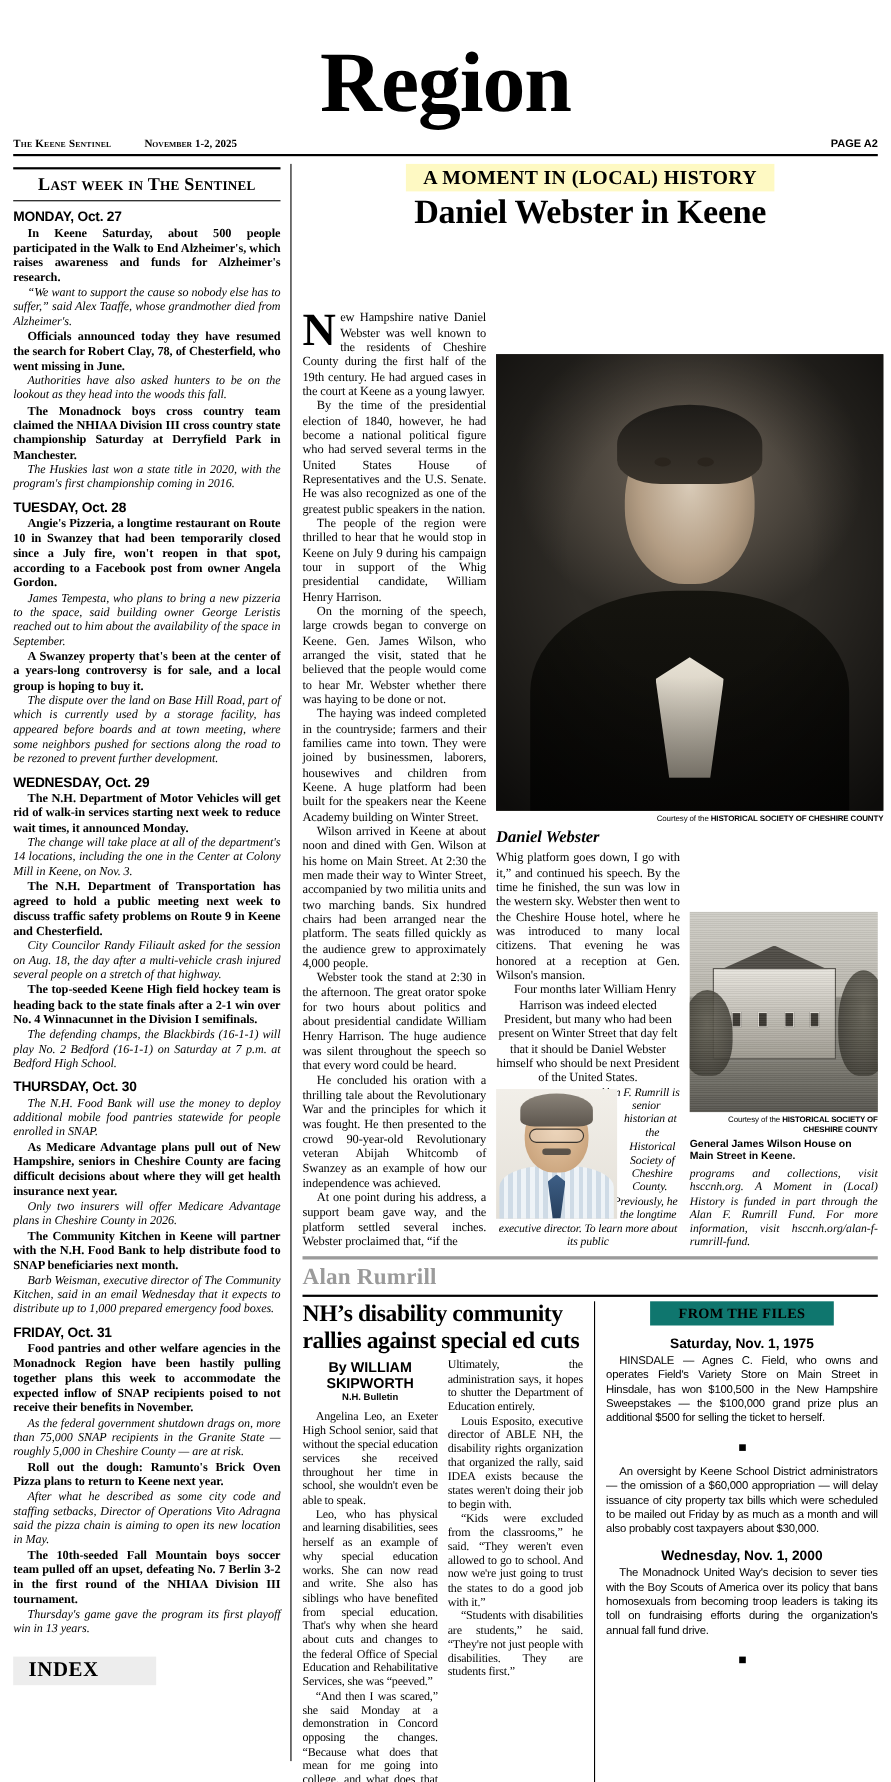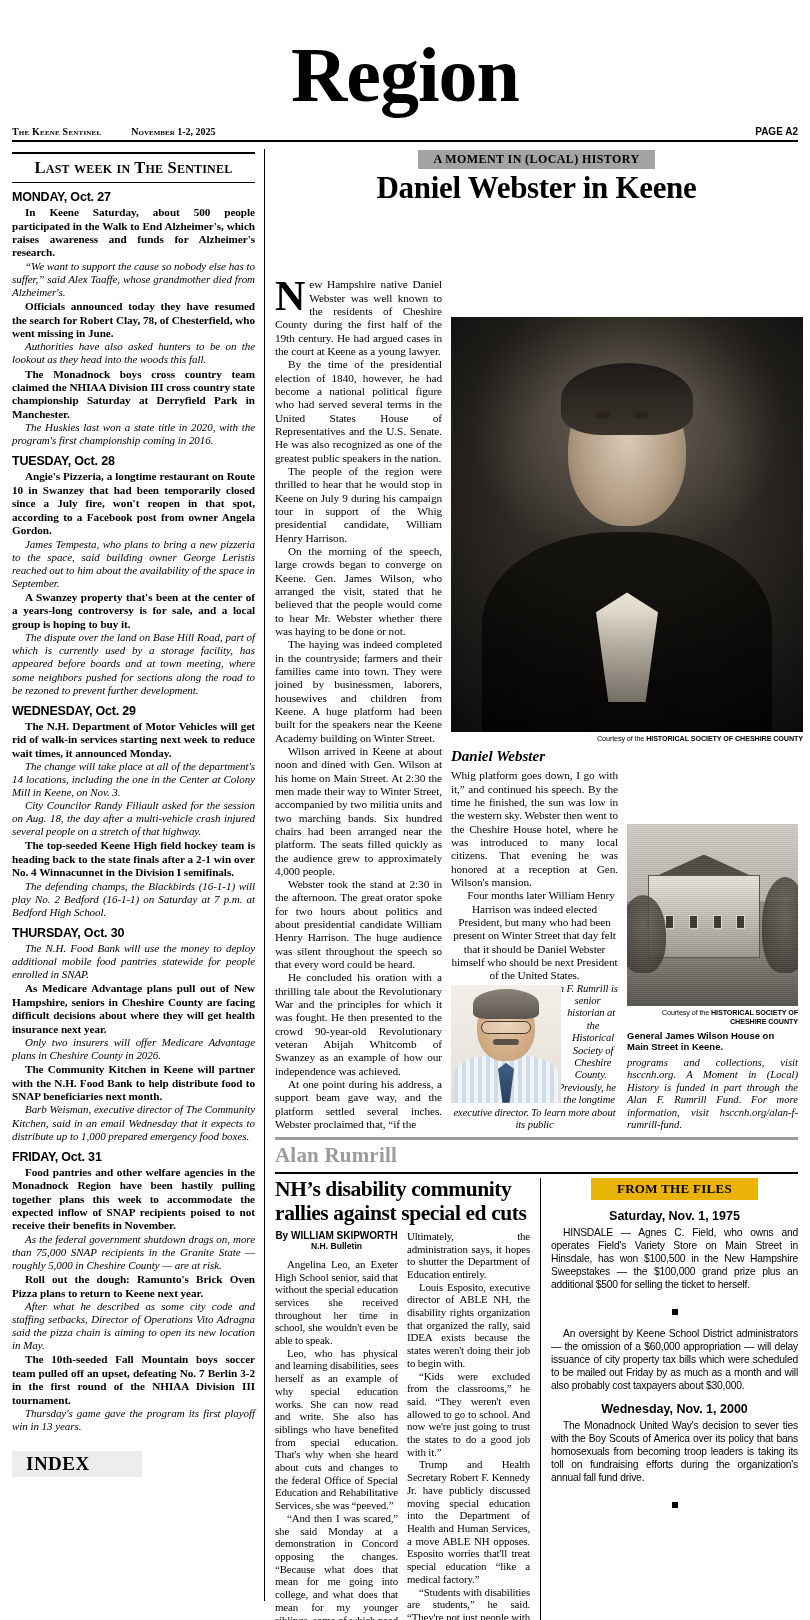--- a/index.html
+++ b/index.html
@@ -112,23 +112,23 @@
     font-weight: bold;
     font-size: 19px;
     padding: 2px 52px 2px 14px;
     letter-spacing: .5px;
   }
 
   
   .kicker-wrap { text-align: center; }
   .kicker {
     display: inline-block;
-    background: #a3a3a3;
-    font-weight: bold;
-    font-size: 12px;
+    background: #fef9c3;
+    font-weight: bold;
+    font-size: 18px;
     letter-spacing: .4px;
     padding: 2px 16px;
   }
   .hist-headline {
     text-align: center;
     font-weight: bold;
     font-size: 31px;
     line-height: 1.05;
     margin-top: 3px;
     letter-spacing: -.3px;
@@ -335,21 +335,21 @@
     font-size: 21.5px;
     line-height: 1.08;
     letter-spacing: -.4px;
     margin-bottom: 5px;
   }
   .two-col { display: flex; gap: 9px; }
   .two-col > div { flex: 1 1 0; min-width: 0; }
   .byline {
     font-family: "Liberation Sans", sans-serif;
     font-weight: bold;
-    font-size: 10px;
+    font-size: 13px;
     text-align: center;
   }
   .byline-org {
     font-family: "Liberation Sans", sans-serif;
     font-weight: bold;
     font-size: 8.6px;
     text-align: center;
     margin-bottom: 7px;
   }
   p.body-sm {
@@ -358,21 +358,21 @@
     text-align: justify;
     text-indent: 12px;
     letter-spacing: -.15px;
   }
   p.body-sm.noind { text-indent: 0; }
 
   
   .ftf-wrap { text-align: center; }
   .ftf-head {
     display: inline-block;
-    background: #eab308;
+    background: #0f766e;
     font-weight: bold;
     font-size: 13px;
     letter-spacing: .3px;
     padding: 3px 26px;
   }
   .ftf-date {
     font-family: "Liberation Sans", sans-serif;
     font-weight: bold;
     font-size: 12.5px;
     text-align: center;
@@ -419,20 +419,21 @@
           <p class="lede">The Monadnock boys cross country team claimed the NHIAA Division III cross country state championship Saturday at Derryfield Park in Manchester.</p>
           <p class="ital">The Huskies last won a state title in 2020, with the program's first championship coming in 2016.</p>
           <div class="daybar">TUESDAY, Oct. 28</div>
           <p class="lede">Angie's Pizzeria, a longtime restaurant on Route 10 in Swanzey that had been temporarily closed since a July fire, won't reopen in that spot, according to a Facebook post from owner Angela Gordon.</p>
           <p class="ital">James Tempesta, who plans to bring a new pizzeria to the space, said building owner George Leristis reached out to him about the availability of the space in September.</p>
           <p class="lede">A Swanzey property that's been at the center of a years-long controversy is for sale, and a local group is hoping to buy it.</p>
           <p class="ital">The dispute over the land on Base Hill Road, part of which is currently used by a storage facility, has appeared before boards and at town meeting, where some neighbors pushed for sections along the road to be rezoned to prevent further development.</p>
           <div class="daybar">WEDNESDAY, Oct. 29</div>
           <p class="lede">The N.H. Department of Motor Vehicles will get rid of walk-in services starting next week to reduce wait times, it announced Monday.</p>
           <p class="ital">The change will take place at all of the department's 14 locations, including the one in the Center at Colony Mill in Keene, on Nov. 3.</p>
+          <p class="lede">The N.H. Department of Transportation has agreed to hold a public meeting next week to discuss traffic safety problems on Route 9 in Keene and Chesterfield.</p>
           <p class="ital">City Councilor Randy Filiault asked for the session on Aug. 18, the day after a multi-vehicle crash injured several people on a stretch of that highway.</p>
           <p class="lede">The top-seeded Keene High field hockey team is heading back to the state finals after a 2-1 win over No. 4 Winnacunnet in the Division I semifinals.</p>
           <p class="ital">The defending champs, the Blackbirds (16-1-1) will play No. 2 Bedford (16-1-1) on Saturday at 7 p.m. at Bedford High School.</p>
           <div class="daybar">THURSDAY, Oct. 30</div>
           <p class="ital">The N.H. Food Bank will use the money to deploy additional mobile food pantries statewide for people enrolled in SNAP.</p>
           <p class="lede">As Medicare Advantage plans pull out of New Hampshire, seniors in Cheshire County are facing difficult decisions about where they will get health insurance next year.</p>
           <p class="ital">Only two insurers will offer Medicare Advantage plans in Cheshire County in 2026.</p>
           <p class="lede">The Community Kitchen in Keene will partner with the N.H. Food Bank to help distribute food to SNAP beneficiaries next month.</p>
           <p class="ital">Barb Weisman, executive director of The Community Kitchen, said in an email Wednesday that it expects to distribute up to 1,000 prepared emergency food boxes.</p>
           <div class="daybar">FRIDAY, Oct. 31</div>
@@ -546,21 +547,20 @@
                   <p class="body-sm">Angelina Leo, an Exeter High School senior, said that without the special education services she received throughout her time in school, she wouldn't even be able to speak.</p>
                   <p class="body-sm">Leo, who has physical and learning disabilities, sees herself as an example of why special education works. She can now read and write. She also has siblings who have benefited from special education. That's why when she heard about cuts and changes to the federal Office of Special Education and Rehabilitative Services, she was “peeved.”</p>
                   <p class="body-sm">“And then I was scared,” she said Monday at a demonstration in Concord opposing the changes. “Because what does that mean for me going into college, and what does that mean for my younger siblings, some of which need more help than I needed?”</p>
                 </div>
             </div>
             <div>
               <div id="art-col2">
                   <p class="body-sm noind">Ultimately, the administration says, it hopes to shutter the Department of Education entirely.</p>
                   <p class="body-sm">Louis Esposito, executive director of ABLE NH, the disability rights organization that organized the rally, said IDEA exists because the states weren't doing their job to begin with.</p>
                   <p class="body-sm">“Kids were excluded from the classrooms,” he said. “They weren't even allowed to go to school. And now we're just going to trust the states to do a good job with it.”</p>
-                  <p class="body-sm">Trump and Health Secretary Robert F. Kennedy Jr. have publicly discussed moving special education into the Department of Health and Human Services, a move ABLE NH opposes. Esposito worries that'll treat special education “like a medical factory.”</p>
                   <p class="body-sm">“Students with disabilities are students,” he said. “They're not just people with disabilities. They are students first.”</p>
                 </div>
 
             </div>
           </div>
         </div>
 
         <div class="lower-right">
           <div class="ftf-wrap">
             <span class="ftf-head">FROM THE FILES</span>

